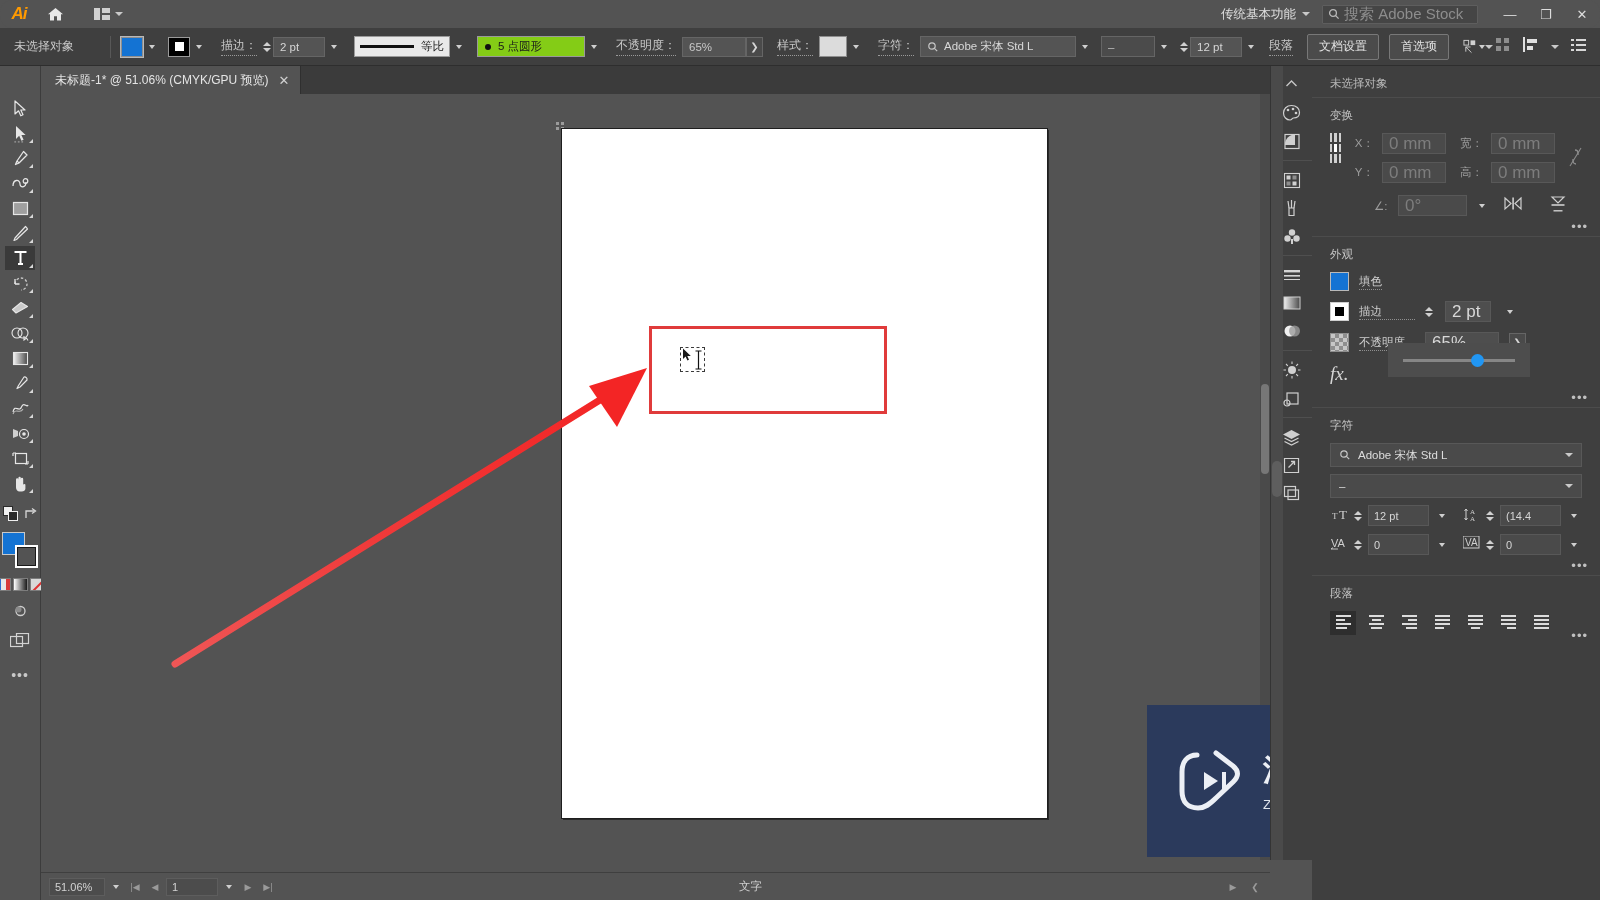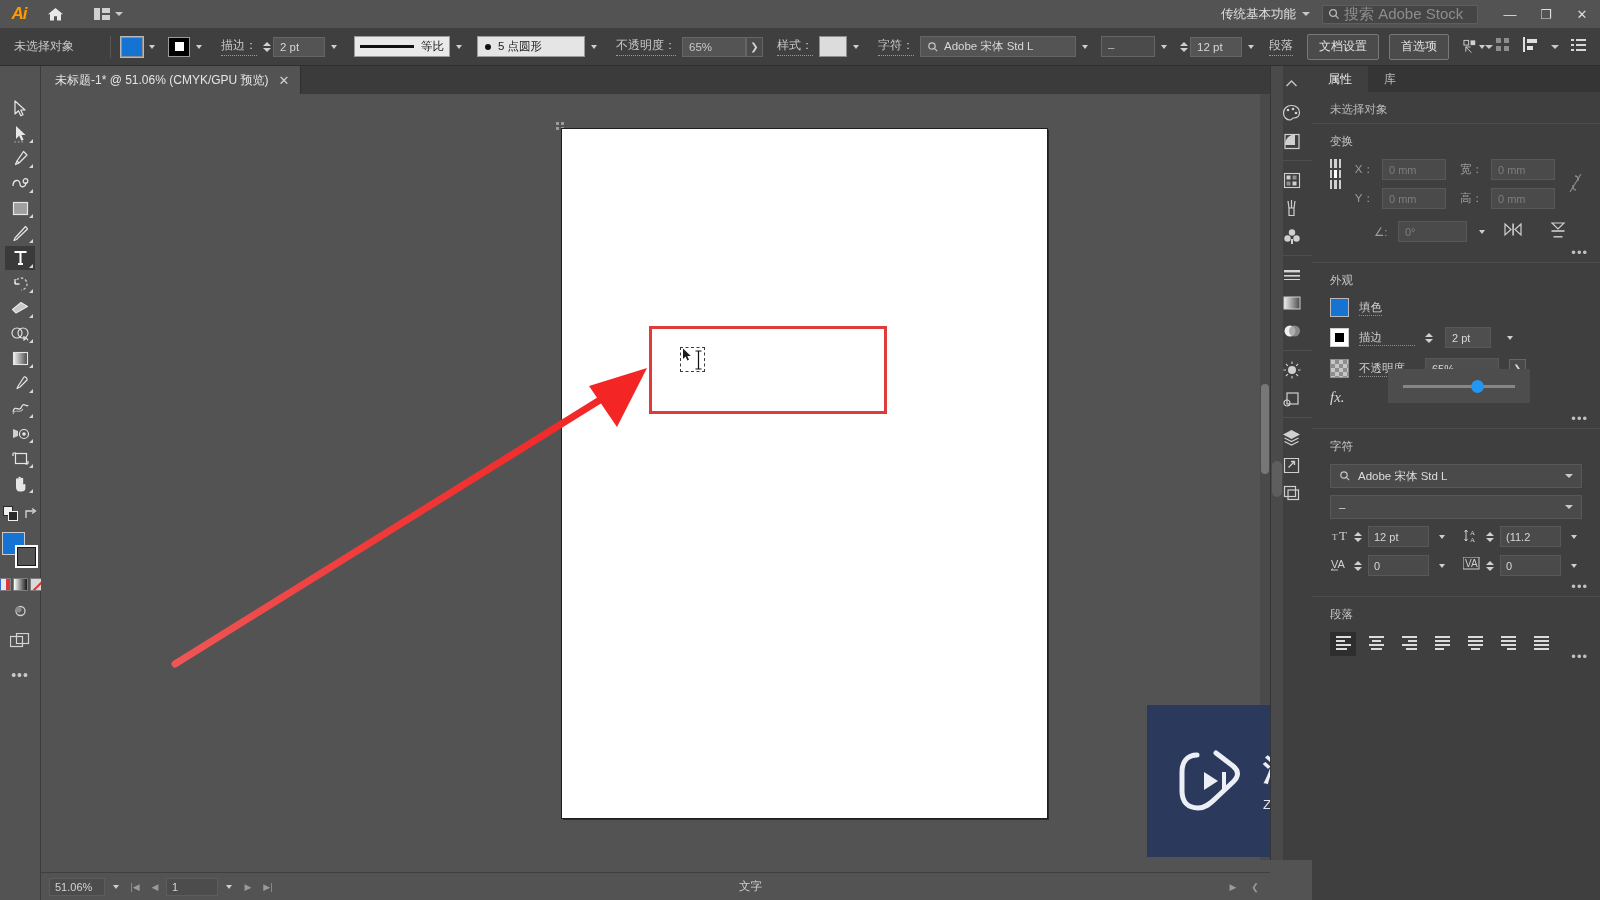--- a/index.html
+++ b/index.html
@@ -91,21 +91,21 @@
   .spinner i:last-child { border-top:4px solid #d0d0d0; }
 
   .profile-box {
     width: 96px; height: 21px; background: #e9e9e9; border: 1px solid #9a9a9a;
     display:flex; align-items:center; justify-content:space-between; padding: 0 5px;
   }
   .profile-box .line { width: 54px; height: 3px; background: #111; }
   .profile-box .lbl { color: #1a1a1a; font-size: 11.5px; }
 
   .brush-box {
-    width: 108px; height: 21px; background: #e5e5e5; border: 1px solid #9a9a9a;
+    width: 108px; height: 21px; background: #84cc16; border: 1px solid #9a9a9a;
     display:flex; align-items:center; gap: 7px; padding: 0 7px;
   }
   .brush-box .dot { width: 6px; height: 6px; background:#111; border-radius:50%; }
   .brush-box .lbl { color: #1a1a1a; font-size: 11.5px; }
 
   .opacity-field {
     height: 20px; background: #545454; border: 1px solid #656565; color: #c8c8c8;
     font-size: 11.5px; display:flex;align-items:center; padding: 0 6px; width: 64px;
   }
   .arrow-btn {
@@ -254,21 +254,21 @@
   }
   .ptab.active { background:#3f3f3f; color:#ececec; }
   .panel-sub {
     padding: 10px 18px 6px 18px; color:#b9b9b9; font-size: 11.5px;
   }
   .section { border-top: 1px solid #4c4c4c; padding: 10px 18px 12px 18px; position: relative; }
   .section-title { color:#c4c4c4; font-size: 11.5px; margin-bottom: 10px; }
   .row { display:flex; align-items:center; gap: 8px; margin-bottom: 8px; }
   .pfield {
     height: 21px; background: #4a4a4a; border: 1px solid #585858; color: #7d7d7d;
-    font-size: 11px; display:flex;align-items:center; padding: 0 6px; min-width: 64px;
+    font-size: 17px; display:flex;align-items:center; padding: 0 6px; min-width: 64px;
   }
   .pfield.on { color:#d8d8d8; background:#4e4e4e; }
   .plab { color:#9c9c9c; font-size: 11.5px; min-width: 16px; }
 
   .anchor-grid {
     width: 30px; height: 30px; display:grid; grid-template-columns: repeat(3,1fr);
     grid-template-rows: repeat(3,1fr); gap: 2px;
   }
   .anchor-grid i { background:#cfcfcf; display:block; }
   .anchor-grid i.c { background:#fff; }
@@ -284,21 +284,21 @@
   }
   .ap-label { color:#cfcfcf; font-size:11.5px; border-bottom:1px dotted #8f8f8f; }
 
   .opacity-pop {
     position: absolute; left: 76px; top: 106px; width: 142px; height: 34px;
     background: #4d4d4d; display:flex; align-items:center; justify-content:center;
   }
   .opa-track { width: 112px; height: 3px; background:#868686; position:relative; }
   .opa-knob { position:absolute; left: 68px; top:-5px; width: 13px; height:13px; border-radius:50%; background:#2196f3; }
 
-  .fx { color:#d6d6d6; font-size: 15px; font-style: italic; font-family:"Liberation Serif",serif; }
+  .fx { color:#d6d6d6; font-size: 19px; font-style: italic; font-family:"Liberation Serif",serif; }
 
   .fullfield {
     height: 24px; background: #4a4a4a; border: 1px solid #585858; color: #dcdcdc;
     font-size: 11.5px; display:flex;align-items:center; gap: 6px; padding: 0 8px; width: 100%;
     margin-bottom: 7px; justify-content: space-between;
   }
   .fullfield .left { display:flex;align-items:center;gap:7px; }
 
   .char-row { display:flex; gap: 12px; margin-bottom: 8px; }
   .char-cell { display:flex; align-items:center; gap:4px; flex: 1; }
@@ -805,24 +805,20 @@
       <div class="rail-icon">
         <svg width="17" height="16" viewBox="0 0 17 16">
             <rect x="1.5" y="1.5" width="11" height="10" fill="none" stroke="#d0d0d0" stroke-width="1.2"></rect>
             <rect x="5" y="5" width="10.5" height="9.5" fill="none" stroke="#d0d0d0" stroke-width="1.2"></rect>
           </svg>
       </div>
     </div>
   </div>
 
   <div class="panel">
-    <div class="panel-tabs">
-      <div class="ptab active">属性</div>
-      <div class="ptab">库</div>
-    </div>
 
     <div class="panel-sub">未选择对象</div>
 
     <div class="section">
       <div class="section-title">变换</div>
       <div style="display:flex;gap:14px;align-items:flex-start">
         <div class="anchor-grid">
           <i></i>
             <i></i>
             <i></i>
@@ -959,21 +955,21 @@
             <svg width="17" height="15" viewBox="0 0 17 15">
                 <path d="M2 2 V13 M2 2 L0.5 4 M2 2 L3.5 4 M2 13 L0.5 11 M2 13 L3.5 11" stroke="#d0d0d0" stroke-width="1" fill="none"></path>
                 <text x="6" y="7" font-size="7" fill="#d0d0d0" font-family="Liberation Serif, serif">A</text>
                 <text x="6" y="14" font-size="7" fill="#d0d0d0" font-family="Liberation Serif, serif">A</text>
               </svg>
           </span>
           <span class="spinner">
               <i></i>
               <i></i>
             </span>
-          <span class="cfield">(11.2 </span>
+          <span class="cfield">(14.4 </span>
           <span class="dd-arrow"></span>
         </span>
       </div>
 
       <div class="char-row">
         <span class="char-cell">
           <span class="char-ico">
             <svg width="18" height="14" viewBox="0 0 18 14">
                 <text x="0" y="11" font-size="11" fill="#d0d0d0" font-family="Liberation Sans, sans-serif">VA</text>
                 <path d="M0 13 H7 M0 13 L2 11.6" stroke="#d0d0d0" stroke-width="0.9" fill="none"></path>

